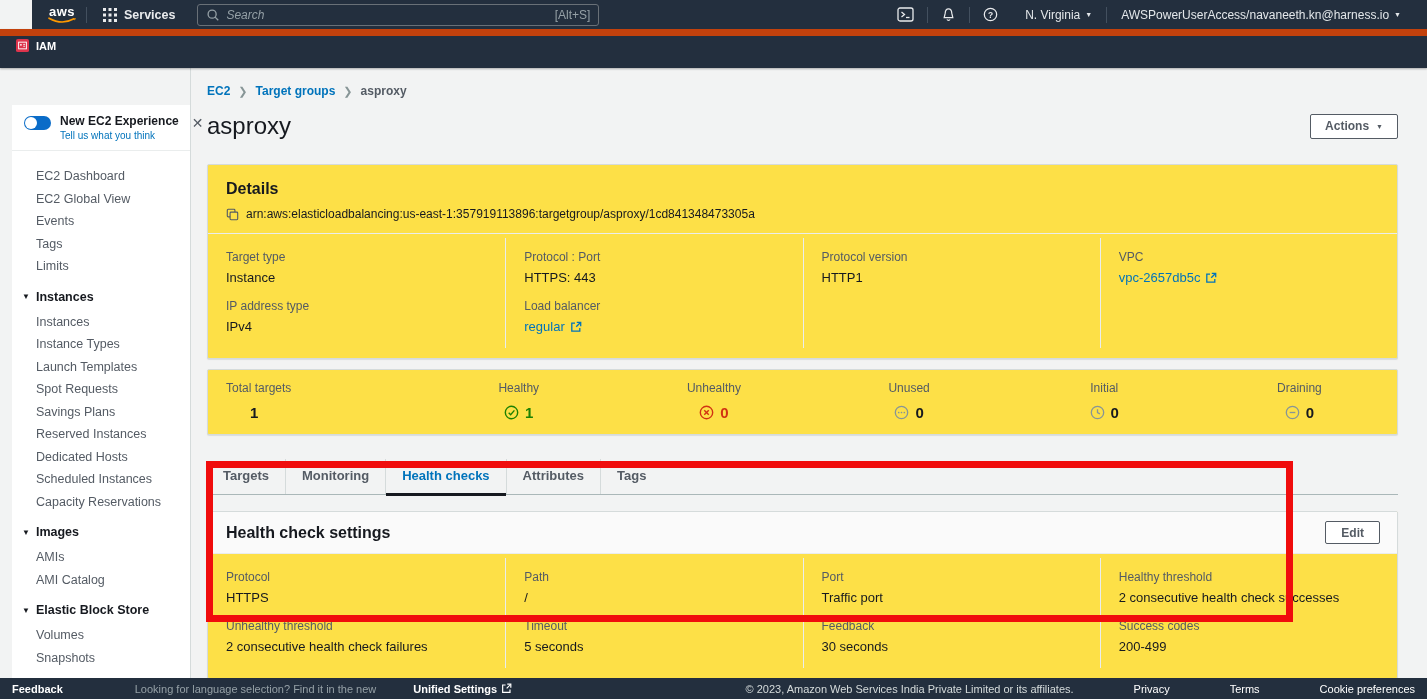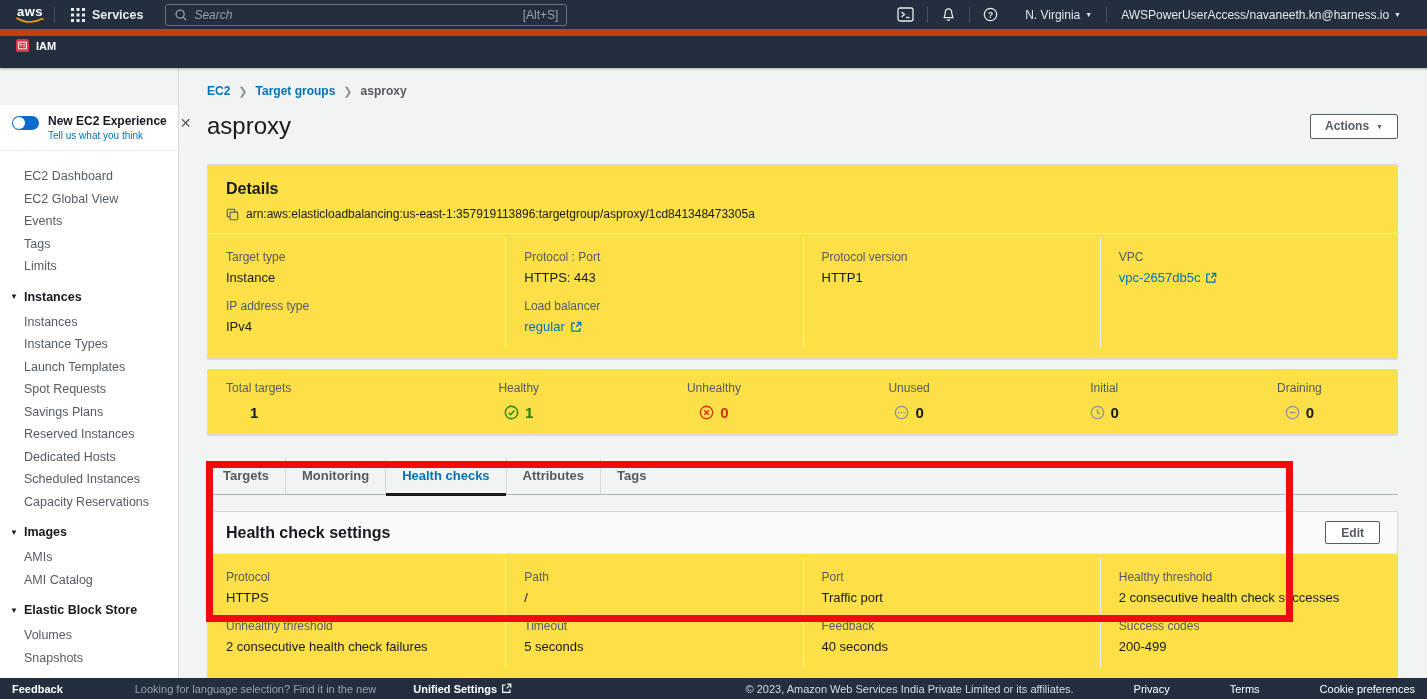--- a/index.html
+++ b/index.html
@@ -8,21 +8,21 @@
     font-family:"Liberation Sans", sans-serif;
     background:#f2f3f3;
     position:relative;
     overflow:hidden;
     color:#16191f;
   }
   
   .topnav {
     height:29px; background:#232f3e;
     display:flex; align-items:center;
-    padding:0 12px; position:relative; z-index:20;
+    padding:0 12px; position:relative; z-index:20;margin-left:32px;
   }
   .logo { display:flex; flex-direction:column; align-items:center; margin:0 10px 0 4px; cursor:pointer; }
   .logo-text { color:#fff; font-weight:bold; font-size:13px; line-height:11px; letter-spacing:.5px; }
   .vdiv { width:1px; height:16px; background:#43505f; }
   .services { display:flex; align-items:center; gap:7px; color:#e9ebed; font-size:12.5px; font-weight:bold; padding:0 16px; cursor:pointer; }
   .searchbox {
     width:402px; height:22px; border:1px solid #697077; border-radius:3px;
     display:flex; align-items:center; padding:0 8px; gap:6px; margin-left:6px;
     background:#232f3e;
   }
@@ -39,21 +39,21 @@
   .caret { font-size:7px; color:#e3e7ea; }
   
   .favbar {
     height:24px; background:#232f3e; border-top:7px solid #c2410c;
     display:flex; align-items:flex-end; padding:16px 16px; gap:7px;
     box-shadow:0 1px 2px rgba(0,0,0,.3); position:relative; z-index:19;
   }
   .favbar-label { color:#fff; font-size:11px; font-weight:bold; }
   
   .sidebar {
-    position:absolute; left:0; top:53px; bottom:21px; width:179px;
+    position:absolute; left:12px; top:53px; bottom:21px; width:179px;
     background:#fff; border-right:1px solid #d5dbdb; z-index:5;
   }
   .sidebar-topgap { height:52px; background:#f2f3f3; }
   .experience-box {
     background:#fff; border-bottom:1px solid #eaeded;
     padding:9px 10px 9px 12px; display:flex; align-items:flex-start; gap:9px;
   }
   .toggle { width:27px; height:14px; border-radius:8px; background:#0a6cc8; position:relative; flex:none; margin-top:2px; cursor:pointer; }
   .toggle .knob { position:absolute; left:1px; top:1px; width:12px; height:12px; border-radius:50%; background:#fff; }
   .exp-title { font-size:12px; font-weight:bold; color:#16191f; white-space:nowrap; }
@@ -459,21 +459,21 @@
           <div class="field-value">5 seconds</div>
         </div>
       </div>
       <div class="gcol">
         <div class="field">
           <div class="field-label">Port</div>
           <div class="field-value">Traffic port</div>
         </div>
         <div class="field">
           <div class="field-label">Feedback</div>
-          <div class="field-value">40 seconds</div>
+          <div class="field-value">30 seconds</div>
         </div>
       </div>
       <div class="gcol">
         <div class="field">
           <div class="field-label">Healthy threshold</div>
           <div class="field-value">2 consecutive health check successes</div>
         </div>
         <div class="field">
           <div class="field-label">Success codes</div>
           <div class="field-value">200-499</div>

